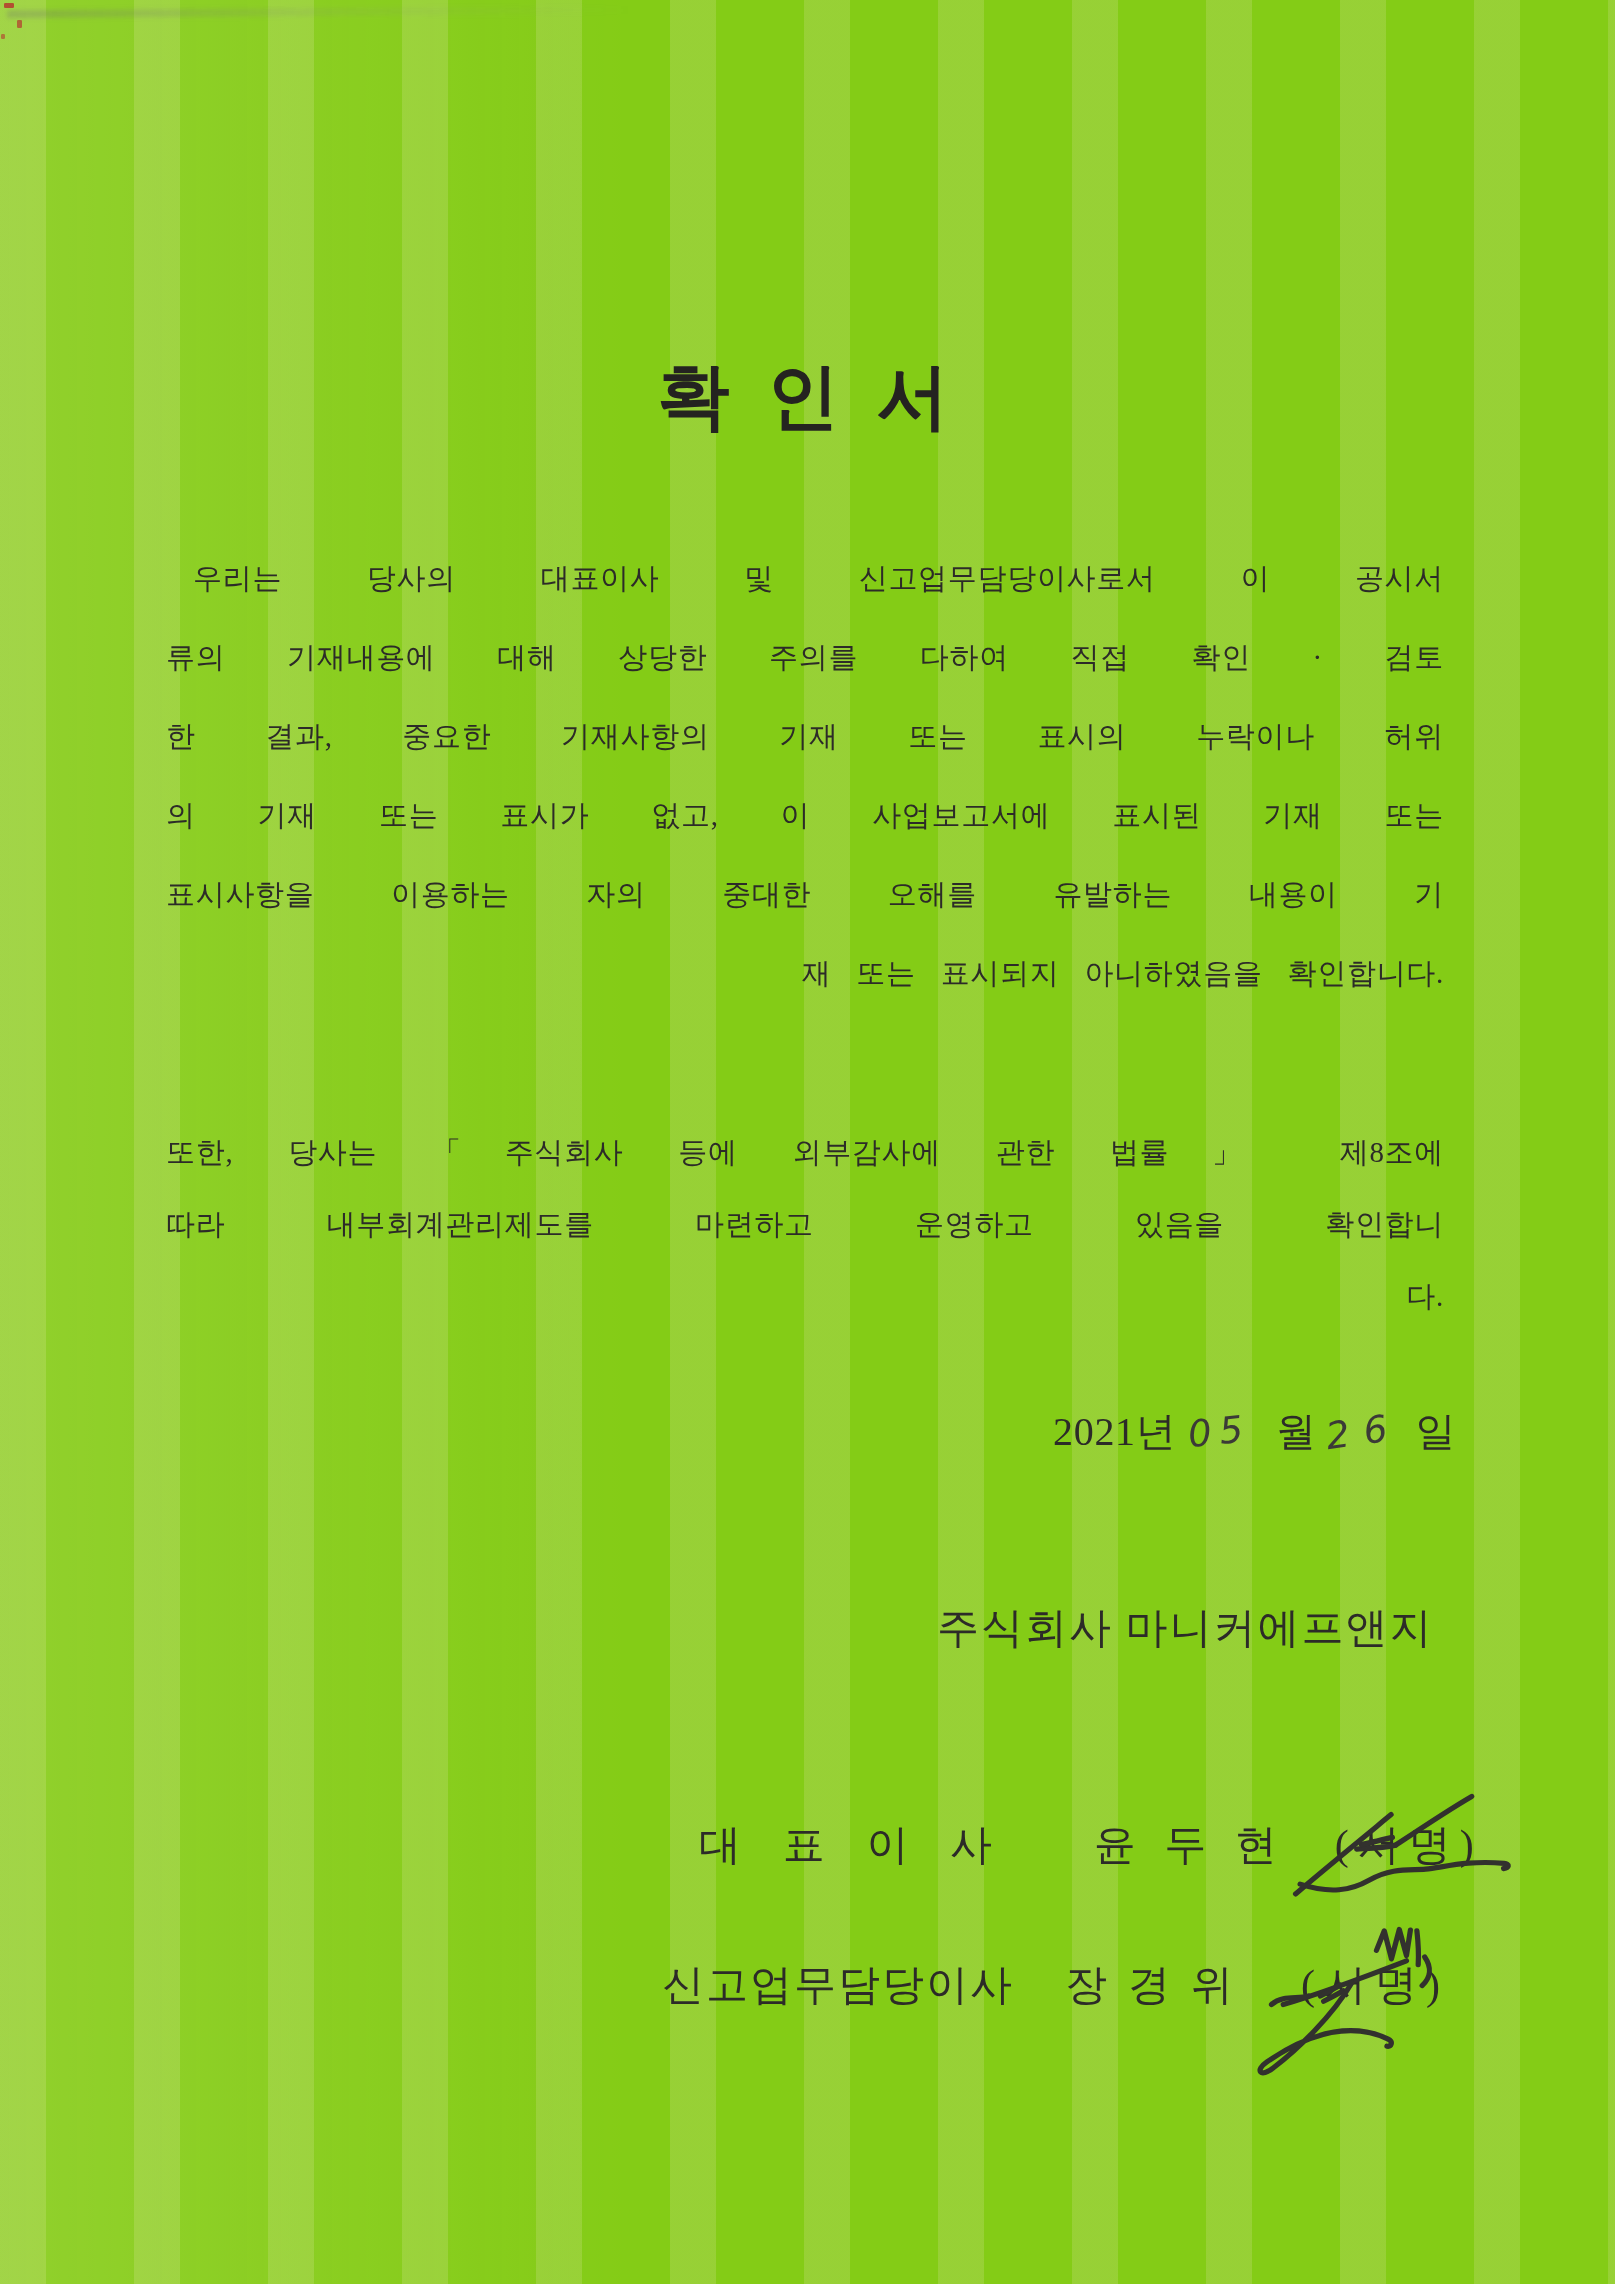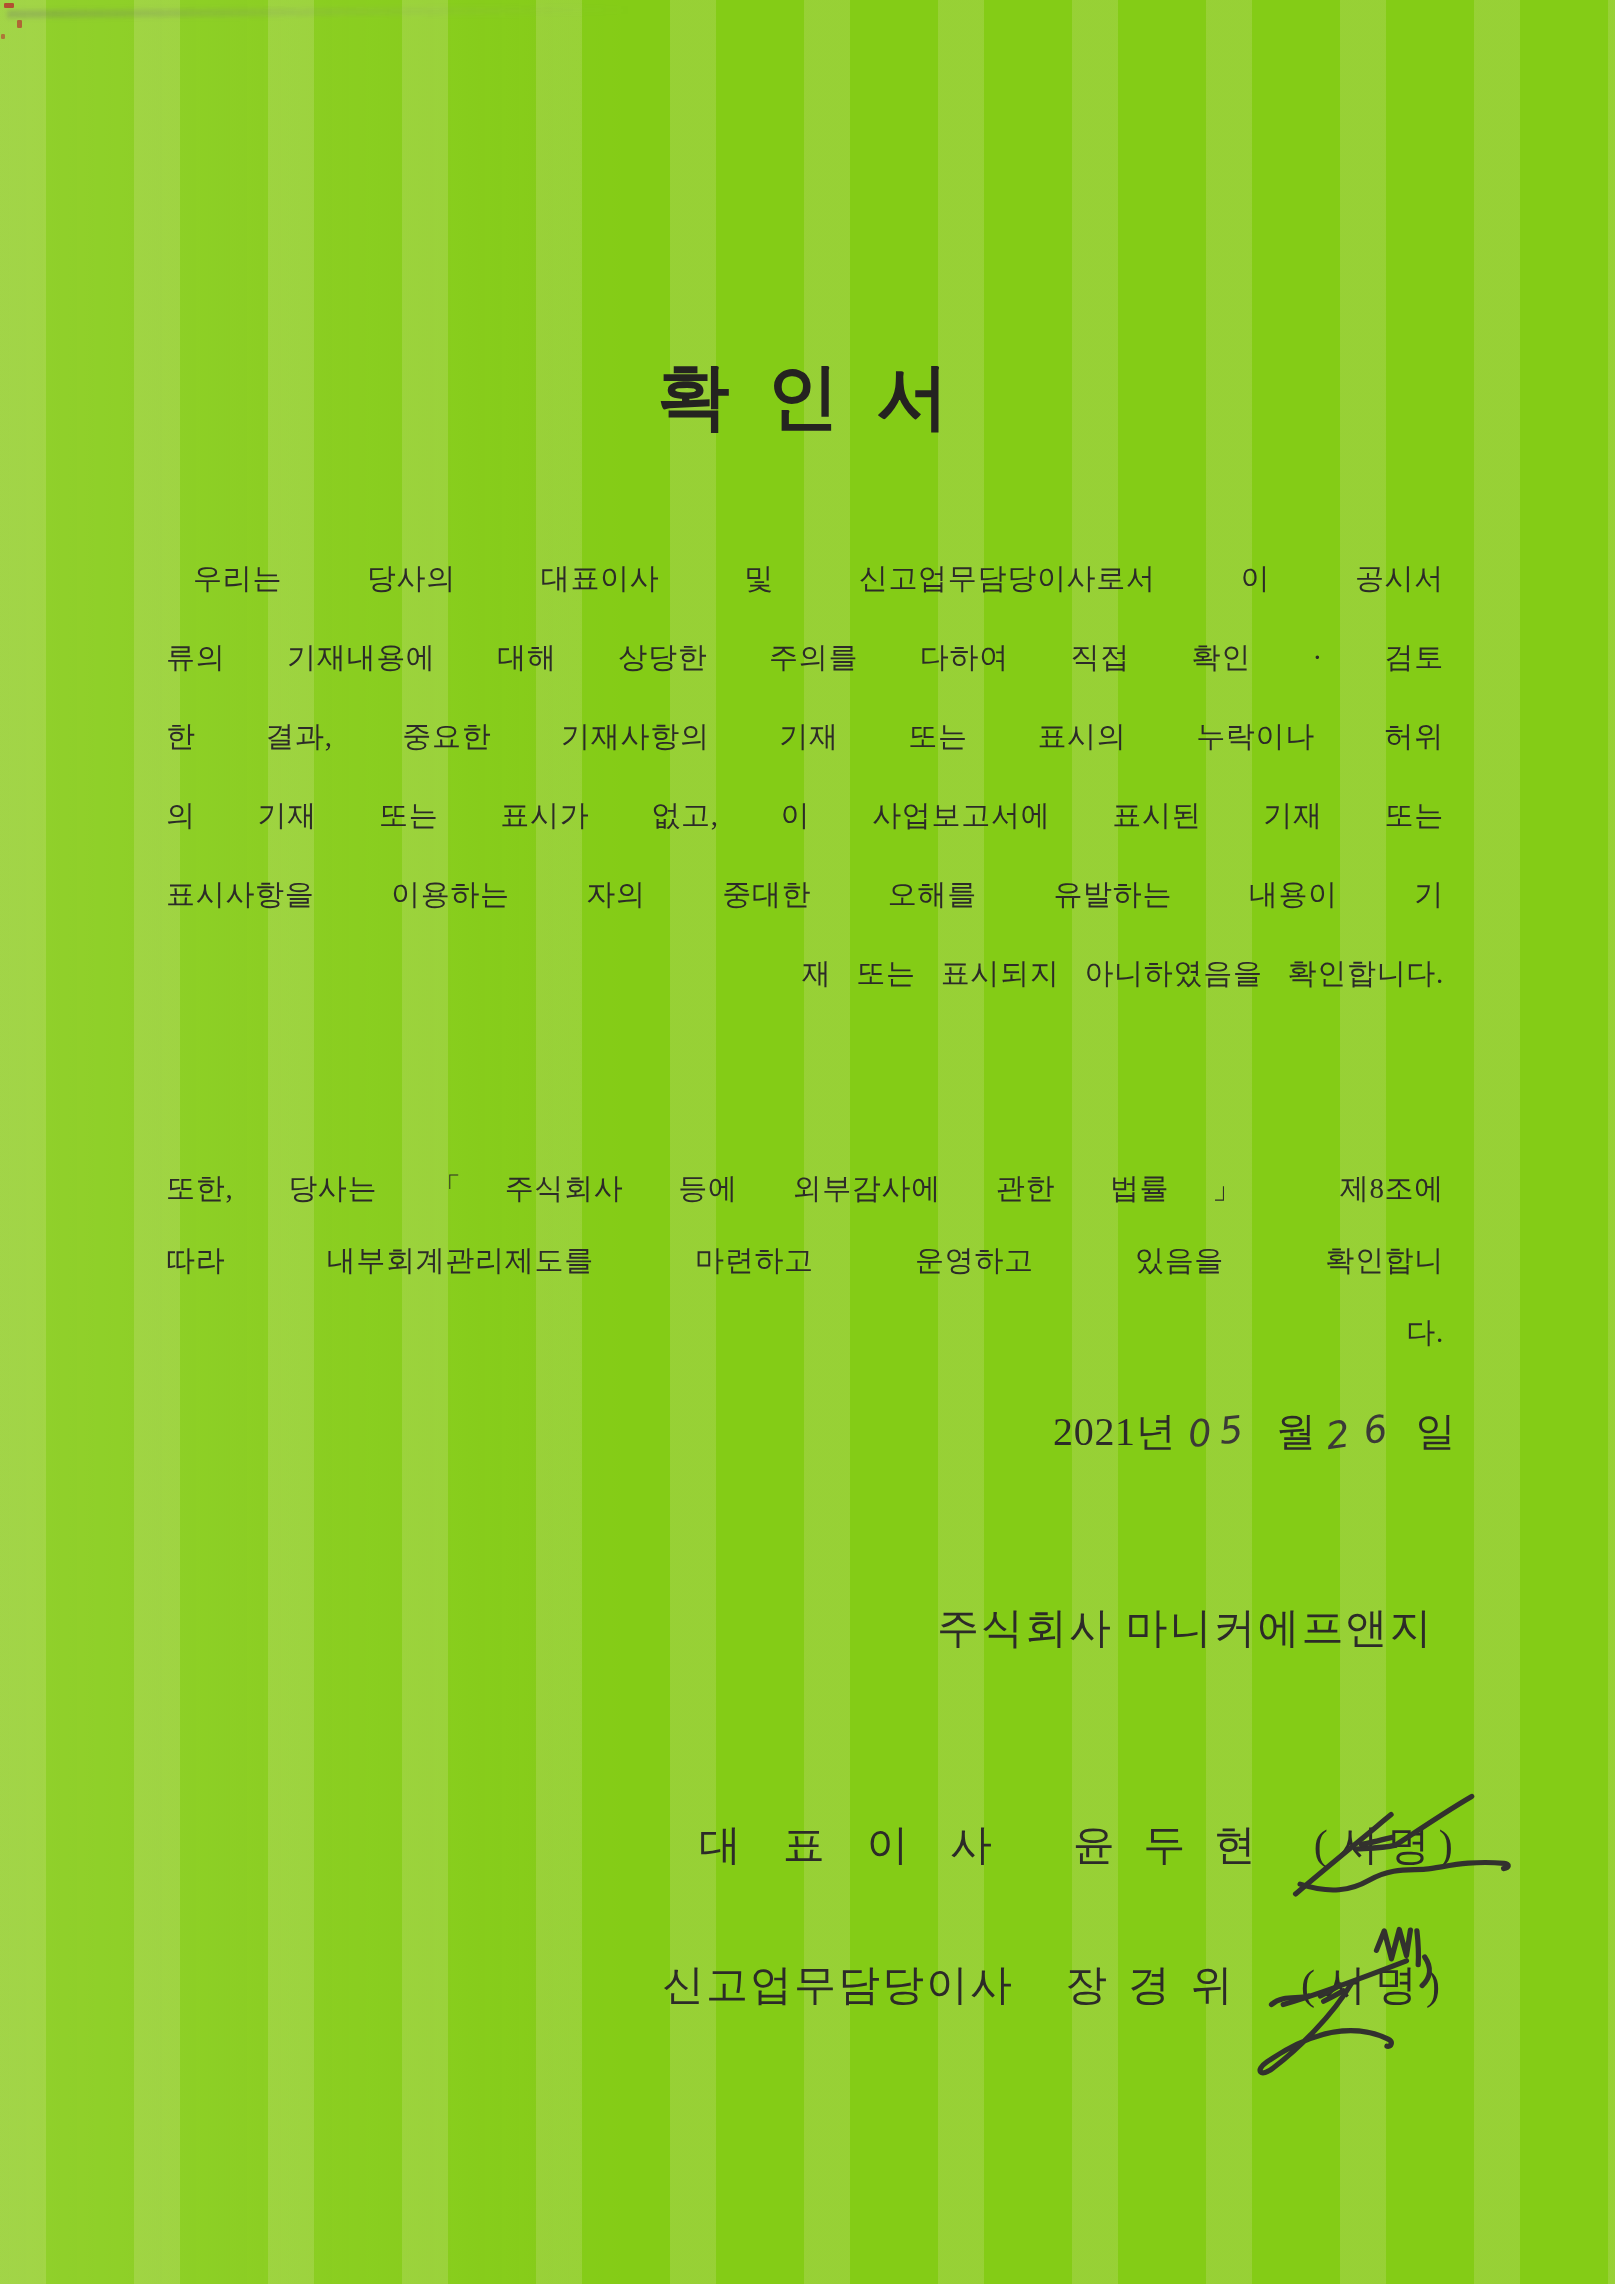--- a/index.html
+++ b/index.html
@@ -35,21 +35,21 @@
   .title{
     position:absolute;left:0;top:355px;width:100%;
     text-align:center;
     font-size:72px;font-weight:700;
     letter-spacing:9.8px;
     color:#242320;
     line-height:85px;
   }
   .para{position:absolute;left:166px;width:1278px;}
   .p1{top:539px;}
-  .p2{top:1152px;}
+  .p2{top:1116px;}
   .ln{
     font-size:29px;
     letter-spacing:0.7px;
     word-spacing:3.9px;
     overflow:hidden;
   }
   .p1 .ln{height:79px;line-height:79px;}
   .p2 .ln{height:72px;line-height:72px;}
   .jline{text-align:justify;text-align-last:justify;-moz-text-align-last:justify;}
   .lline{text-align:right;}
@@ -82,21 +82,21 @@
   }
 
   .sig-row{
     position:absolute;height:78px;line-height:78px;
     font-size:42px;white-space:nowrap;
   }
   .sig-row.r1{left:699px;top:1806px;}
   .sig-row.r2{left:662px;top:1946px;}
   .r1 .role{letter-spacing:15.6px;}
   .r2 .role{letter-spacing:2px;}
-  .r1 .name{margin-left:65px;letter-spacing:9px;}
+  .r1 .name{margin-left:86px;letter-spacing:9px;}
   .r2 .name{margin-left:51px;letter-spacing:5.2px;}
   .sign-note{letter-spacing:9px;}
   .r1 .sign-note{margin-left:49px;}
   .r2 .sign-note{margin-left:63px;}
 
   .sig-svg{position:absolute;pointer-events:none;}
   .sig-svg.one{left:1271px;top:1773px;}
   .sig-svg.two{left:1242px;top:1923px;}
   .sig-svg path{fill:none;stroke:#32312e;stroke-width:8;stroke-linecap:round;stroke-linejoin:round;}
 </style>

